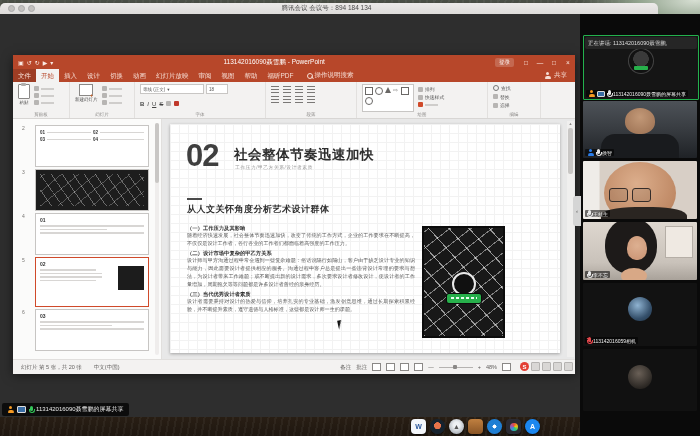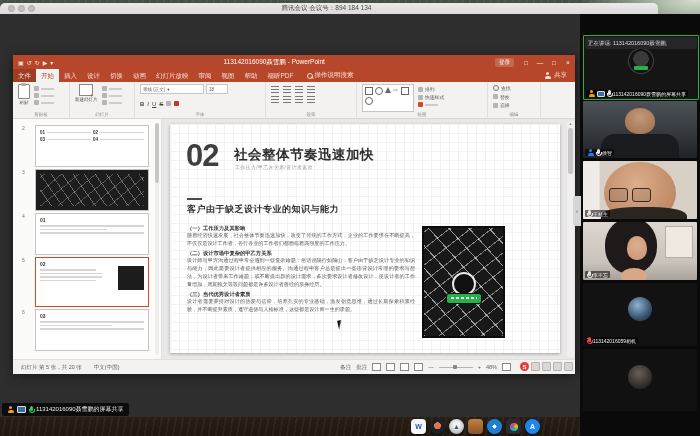--- a/index.html
+++ b/index.html
@@ -403,21 +403,21 @@
               <i></i>
             </div>
         </div>
 
         <div class="canvas">
           <div class="slide">
             <div class="s-num">02</div>
             <div class="s-title">社会整体节奏迅速加快</div>
             <div class="s-sub">工作压力/甲乙方关系/设计者素质</div>
             <div class="s-bar"></div>
-            <div class="s-sec">客户由于缺乏设计专业的知识与能力</div>
+            <div class="s-sec">从人文关怀角度分析艺术设计群体</div>
             <div class="s-text">
               <b>（一）工作压力及其影响</b>
               <span>随着经济快速发展，社会整体节奏迅速加快，改变了传统的工作方式，企业的工作要求在不断提高，不仅仅是设计工作者，各行各业的工作者们都面临着高强度的工作压力。</span>
               <b>（二）设计市场中复杂的甲乙方关系</b>
               <span>设计师与甲方沟通过程中常会遇到一些复杂难题：俗话说隔行如隔山，客户由于缺乏设计专业的知识与能力，因此需要设计者提供相应的服务。沟通过程中客户总是提出一些违背设计常理的要求与想法，为设计者带来工作难题；或不断提出新的设计需求，多次要求设计者修改设计，使设计者的工作量增加，周期拖欠等等问题都是许多设计者曾经的亲身经历。</span>
               <b>（三）当代优秀设计者素质</b>
               <span>设计者需要秉持对设计的热爱与信仰，培养扎实的专业基础，激发创意思维，通过长期探索积累经验，并不断提升素质，遵守道德与人格标准，这些都是设计师一生的课题。</span>
             </div>
             <div class="poster">
               <div class="net"></div>

